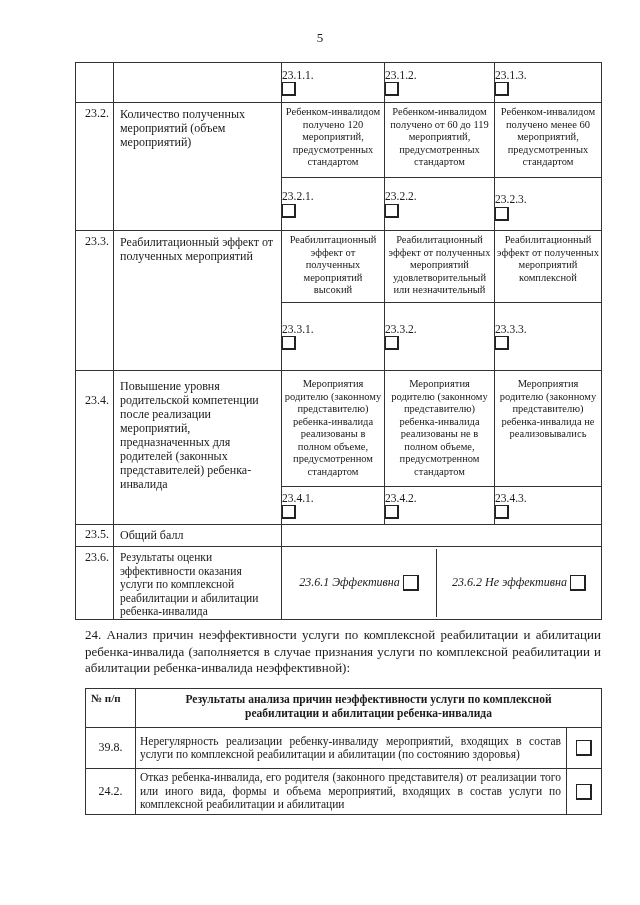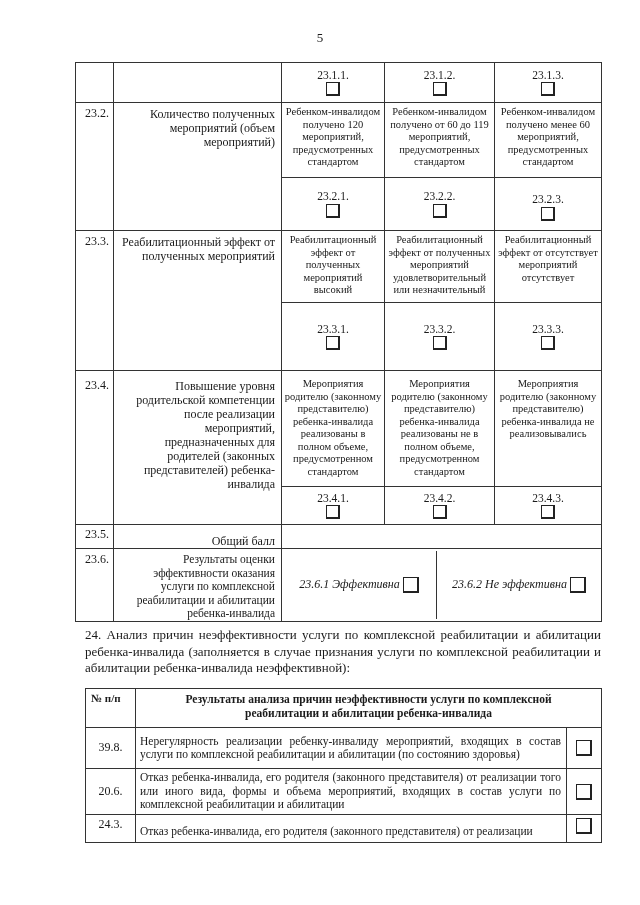--- a/index.html
+++ b/index.html
@@ -4,23 +4,23 @@
 <style>
   html, body { margin:0; padding:0; background:#ffffff; }
   body { width:640px; height:905px; position:relative; overflow:hidden;
          font-family:"Liberation Serif", "DejaVu Serif", serif; color:#1a1a1a; }
   .page-num { position:absolute; top:30px; left:0; width:640px; text-align:center; font-size:13px; }
   table { border-collapse:collapse; position:absolute; table-layout:fixed; }
   td, th { border:1px solid #333; padding:0; vertical-align:top; }
   .t1 { left:75px; top:62px; width:526px; }
   .t1 td { font-size:11.5px; line-height:13px; }
   .num { padding:4px 0 0 5px; font-size:12px !important;text-align:center; }
-  .crit { text-align:right; padding:4px 6px 0 6px; font-size:12px !important; line-height:14px !important; }
+  .crit { text-align:left; padding:4px 6px 0 6px; font-size:12px !important; line-height:14px !important; }
   .opt { text-align:center; padding:3px 2px 2px 2px; font-size:10.5px !important; line-height:12.5px !important; }
-  .cb-cell { text-align:center; vertical-align:middle !important; font-size:11.5px; }
+  .cb-cell { text-align:left; vertical-align:middle !important; font-size:11.5px; }
   .cb-code { display:block; line-height:13px; }
   .cb { display:inline-block; width:11px; height:11px; border:1px solid #222; border-right-width:2px; border-bottom-width:2px; background:#fff; vertical-align:middle; cursor:pointer; }
   .eff-cell { text-align:center; vertical-align:middle !important; font-size:12px !important; }
   .p24 { position:absolute; left:85px; top:627px; width:516px; font-size:13px; line-height:16.5px; text-align:justify; }
   .t2 { left:85px; top:688px; width:516px; }
   .t2 td { font-size:11.5px; line-height:13.5px; }
   .t2 .hnum { font-weight:bold; font-size:11px; padding:3px 0 0 5px; }
   .t2 .htext { font-weight:bold; text-align:center; padding:4px 20px 0 20px; }
   .t2 .rnum { text-align:center; vertical-align:middle; font-size:12px; }
   .t2 .rtext { text-align:justify; padding:2px 5px 2px 4px; vertical-align:middle; }
@@ -79,39 +79,39 @@
       <span class="cb-code">23.2.3.</span>
       <span class="cb"></span>
     </td>
   </tr>
 
   <tr style="height:72px">
     <td rowspan="2" class="num">23.3.</td>
     <td rowspan="2" class="crit">Реабилитационный эффект от полученных мероприятий</td>
     <td class="opt">Реабилитационный эффект от полученных мероприятий высокий</td>
     <td class="opt">Реабилитационный эффект от полученных мероприятий удовлетворительный или незначительный</td>
-    <td class="opt">Реабилитационный эффект от отсутствует мероприятий отсутствует</td>
+    <td class="opt">Реабилитационный эффект от полученных мероприятий комплексной</td>
   </tr>
   <tr style="height:68px">
     <td class="cb-cell">
       <span class="cb-code">23.3.1.</span>
       <span class="cb"></span>
     </td>
     <td class="cb-cell">
       <span class="cb-code">23.3.2.</span>
       <span class="cb"></span>
     </td>
     <td class="cb-cell">
       <span class="cb-code">23.3.3.</span>
       <span class="cb"></span>
     </td>
   </tr>
 
   <tr style="height:116px">
-    <td rowspan="2" class="num" style="padding-top:8px">23.4.</td>
+    <td rowspan="2" class="num" style="padding-top:23px">23.4.</td>
     <td rowspan="2" class="crit" style="padding-top:8px">Повышение уровня родительской компетенции после реализации мероприятий, предназначенных для родителей (законных представителей) ребенка-инвалида</td>
     <td class="opt" style="padding-top:7px">Мероприятия родителю (законному представителю) ребенка-инвалида реализованы в полном объеме, предусмотренном стандартом</td>
     <td class="opt" style="padding-top:7px">Мероприятия родителю (законному представителю) ребенка-инвалида реализованы не в полном объеме, предусмотренном стандартом</td>
     <td class="opt" style="padding-top:7px">Мероприятия родителю (законному представителю) ребенка-инвалида не реализовывались</td>
   </tr>
   <tr style="height:38px">
     <td class="cb-cell">
       <span class="cb-code">23.4.1.</span>
       <span class="cb"></span>
     </td>
@@ -120,21 +120,21 @@
       <span class="cb"></span>
     </td>
     <td class="cb-cell">
       <span class="cb-code">23.4.3.</span>
       <span class="cb"></span>
     </td>
   </tr>
 
   <tr style="height:22px">
     <td class="num" style="padding-top:3px">23.5.</td>
-    <td class="crit" style="padding-top:9px">Общий балл</td>
+    <td class="crit" style="padding-top:3px">Общий балл</td>
     <td colspan="3"></td>
   </tr>
 
   <tr style="height:68px">
     <td class="num">23.6.</td>
     <td class="crit" style="font-size:11.5px !important;line-height:13.5px !important;">Результаты оценки эффективности оказания услуги по комплексной реабилитации и абилитации ребенка-инвалида</td>
     <td colspan="3" style="padding:0;vertical-align:middle">
       <div style="display:flex;height:68px;font-style:italic;">
         <div class="eff-cell" style="width:154px;border-right:1px solid #333;display:flex;align-items:center;justify-content:center;gap:3px;">
           <span>23.6.1 Эффективна</span>
@@ -162,23 +162,18 @@
       <tr style="height:39px">
     <td class="hnum">№ п/п</td>
     <td class="htext" colspan="2">Результаты анализа причин неэффективности услуги по комплексной реабилитации и абилитации ребенка-инвалида</td>
   </tr>
   <tr style="height:41px">
     <td class="rnum">39.8.</td>
     <td class="rtext">Нерегулярность реализации ребенку-инвалиду мероприятий, входящих в состав услуги по комплексной реабилитации и абилитации (по состоянию здоровья)</td>
     <td class="rcb"><span class="cb"></span></td>
   </tr>
   <tr style="height:46px">
-    <td class="rnum">20.6.</td>
+    <td class="rnum">24.2.</td>
     <td class="rtext">Отказ ребенка-инвалида, его родителя (законного представителя) от реализации того или иного вида, формы и объема мероприятий, входящих в состав услуги по комплексной реабилитации и абилитации</td>
     <td class="rcb"><span class="cb"></span></td>
-  </tr>
-  <tr style="height:28px">
-    <td class="rnum" style="vertical-align:top;padding-top:3px">24.3.</td>
-    <td class="rtext" style="vertical-align:bottom;padding-bottom:4px">Отказ ребенка-инвалида, его родителя (законного представителя) от реализации</td>
-    <td class="rcb" style="vertical-align:top;padding-top:3px"><span class="cb"></span></td>
   </tr>
 </tbody>
   </table>
 
 </body></html>

